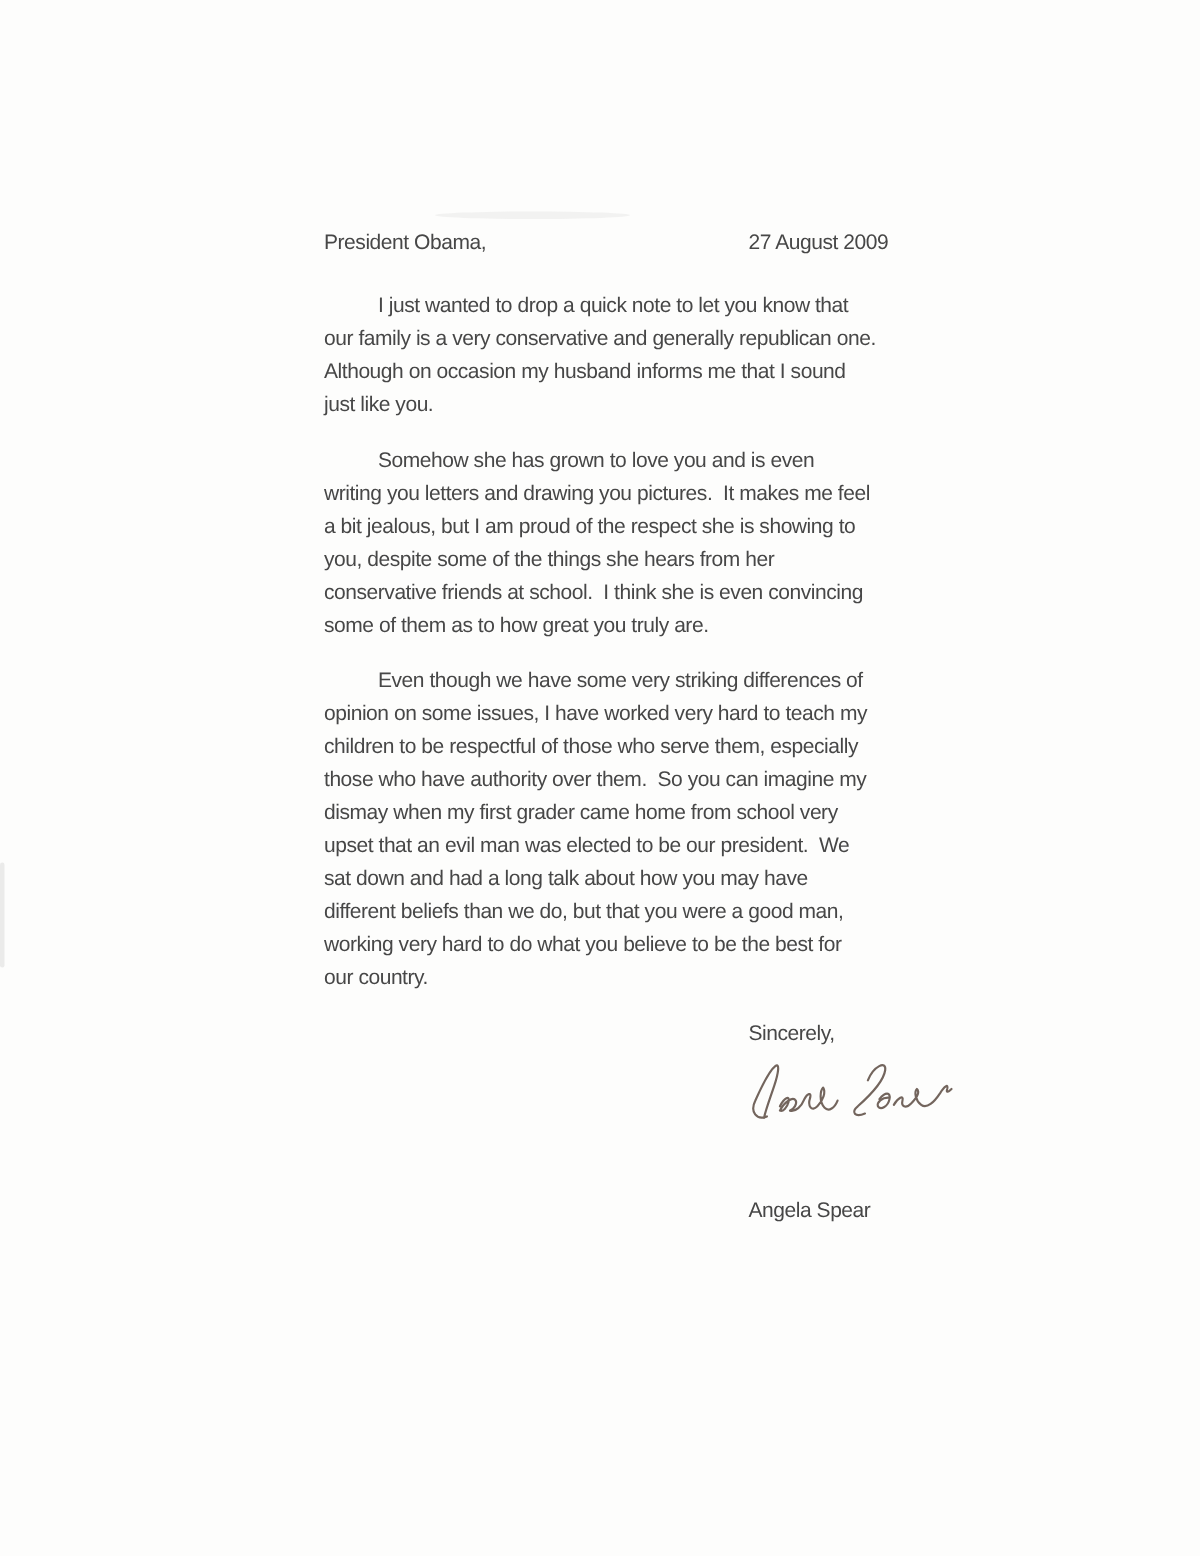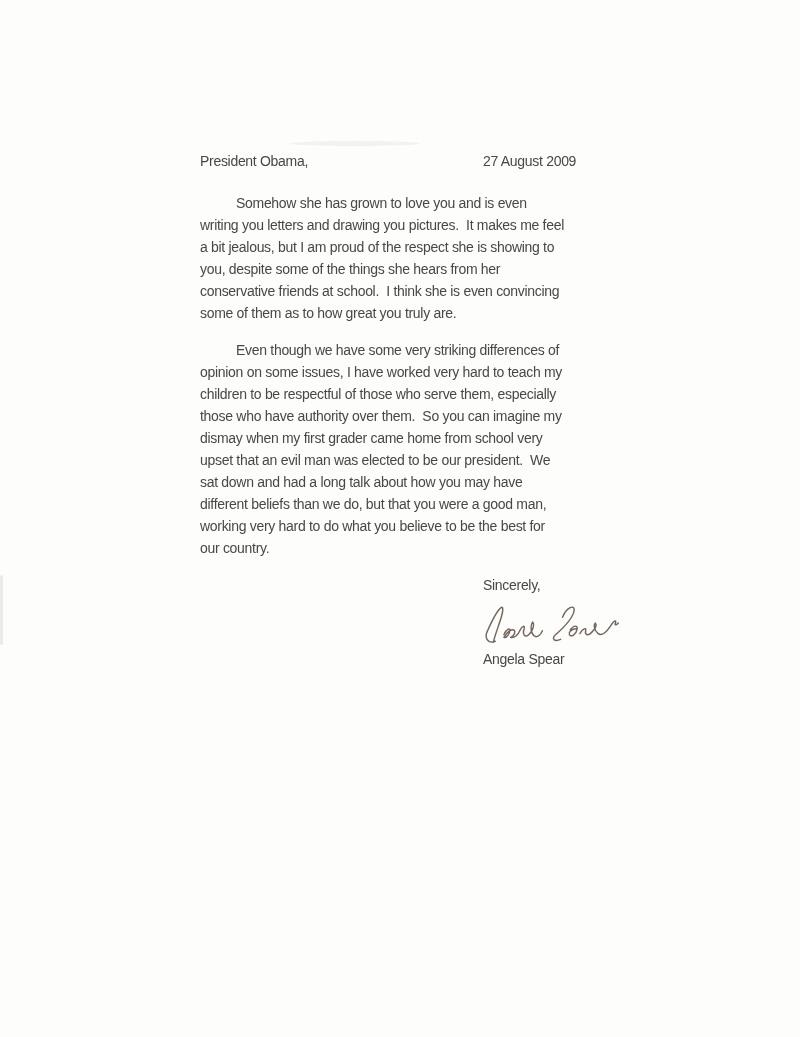--- a/index.html
+++ b/index.html
@@ -11,21 +11,21 @@
     position: relative;
     width: 800px;
     height: 1037px;
     background: #fdfdfc;
     overflow: hidden;
     font-family: "Liberation Sans", sans-serif;
     color: #474747;
   }
   .letter {
     position: absolute;
-    left: 200px;
+    left: 216px;
     top: 150px;
     width: 478px;
     font-size: 14px;
     line-height: 22px;
     letter-spacing: -0.3px;
   }
   .letter-header {
     position: relative;
     height: 22px;
     margin-bottom: 20px;
@@ -49,21 +49,21 @@
     height: 50px;
   }
   .signature-svg path {
     fill: none;
     stroke: #5b4a41;
     stroke-width: 1.5;
     stroke-linecap: round;
     stroke-linejoin: round;
     opacity: 0.85;
   }
-  .typed-name { line-height: 22px; }
+  .typed-name { line-height: 22px; margin-top: 44px; }
   
   .smudge-top {
     position: absolute;
     left: 290px;
     top: 141px;
     width: 130px;
     height: 5px;
     background: rgba(150,150,148,0.10);
     border-radius: 50%;
   }
@@ -85,20 +85,24 @@
   <div class="smudge-top"></div>
   <div class="edge-mark"></div>
 
   <div class="letter">
 
     <div class="letter-header">
       <span class="recipient">President Obama,</span>
       <span class="date">27 August 2009</span>
     </div>
 
+    <p class="para">I just wanted to drop a quick note to let you know that
+our family is a very conservative and generally republican one.
+Although on occasion my husband informs me that I sound
+just like you.</p>
     <p class="para">Somehow she has grown to love you and is even
 writing you letters and drawing you pictures.  It makes me feel
 a bit jealous, but I am proud of the respect she is showing to
 you, despite some of the things she hears from her
 conservative friends at school.  I think she is even convincing
 some of them as to how great you truly are.</p>
     <p class="para">Even though we have some very striking differences of
 opinion on some issues, I have worked very hard to teach my
 children to be respectful of those who serve them, especially
 those who have authority over them.  So you can imagine my

